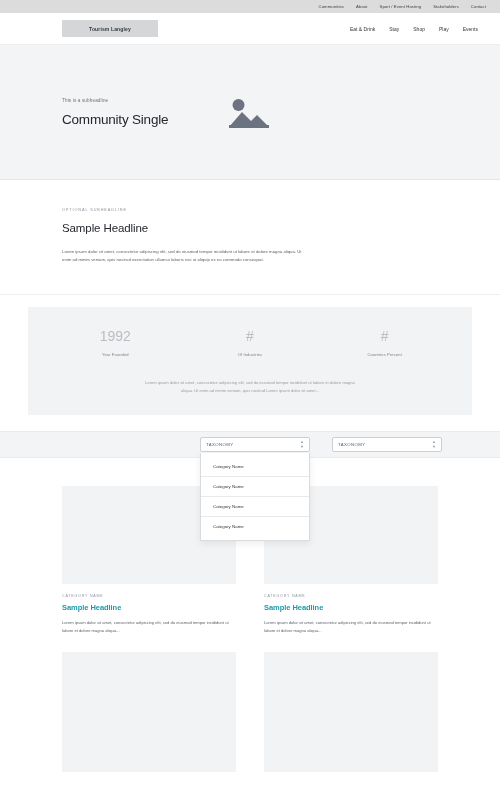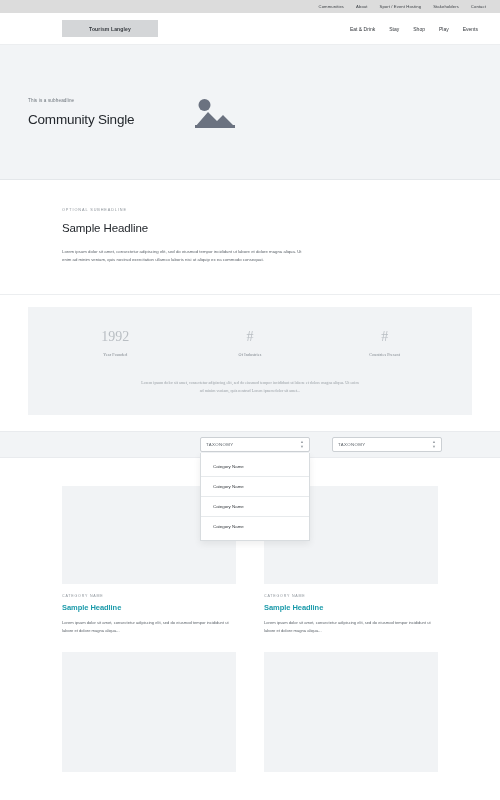--- a/index.html
+++ b/index.html
@@ -68,21 +68,21 @@
     cursor: pointer;
   }
 
   
   .hero {
     height: 135px;
     background: #f2f4f6;
     border-bottom: 1px solid #e4e7ea;
     display: flex;
     align-items: center;
-    padding: 0 28px;
+    padding: 0 62px;
   }
   .hero-text { flex: 0 0 auto; }
   .hero-sub {
     font-size: 4.6px;
     color: #6e757c;
     letter-spacing: 0.15px;
     margin-bottom: 9px;
   }
   .hero-title {
     font-size: 13.5px;
@@ -120,21 +120,21 @@
     margin-bottom: 14px;
   }
   .body-copy {
     font-size: 4.3px;
     line-height: 1.85;
     color: #5d646b;
     max-width: 250px;
   }
 
   
-  .stats-wrap { padding: 12px 28px 16px 28px; background: #ffffff; font-family: Liberation Serif, serif; }
+  .stats-wrap { padding: 12px 28px 16px 28px; background: #ffffff; }
   .stats-panel {
     background: #f1f3f5;
     padding: 22px 20px 20px 20px;
   }
   .stats-row {
     display: flex;
     justify-content: space-around;
     align-items: flex-start;
   }
   .stat { text-align: center; width: 33%; }

